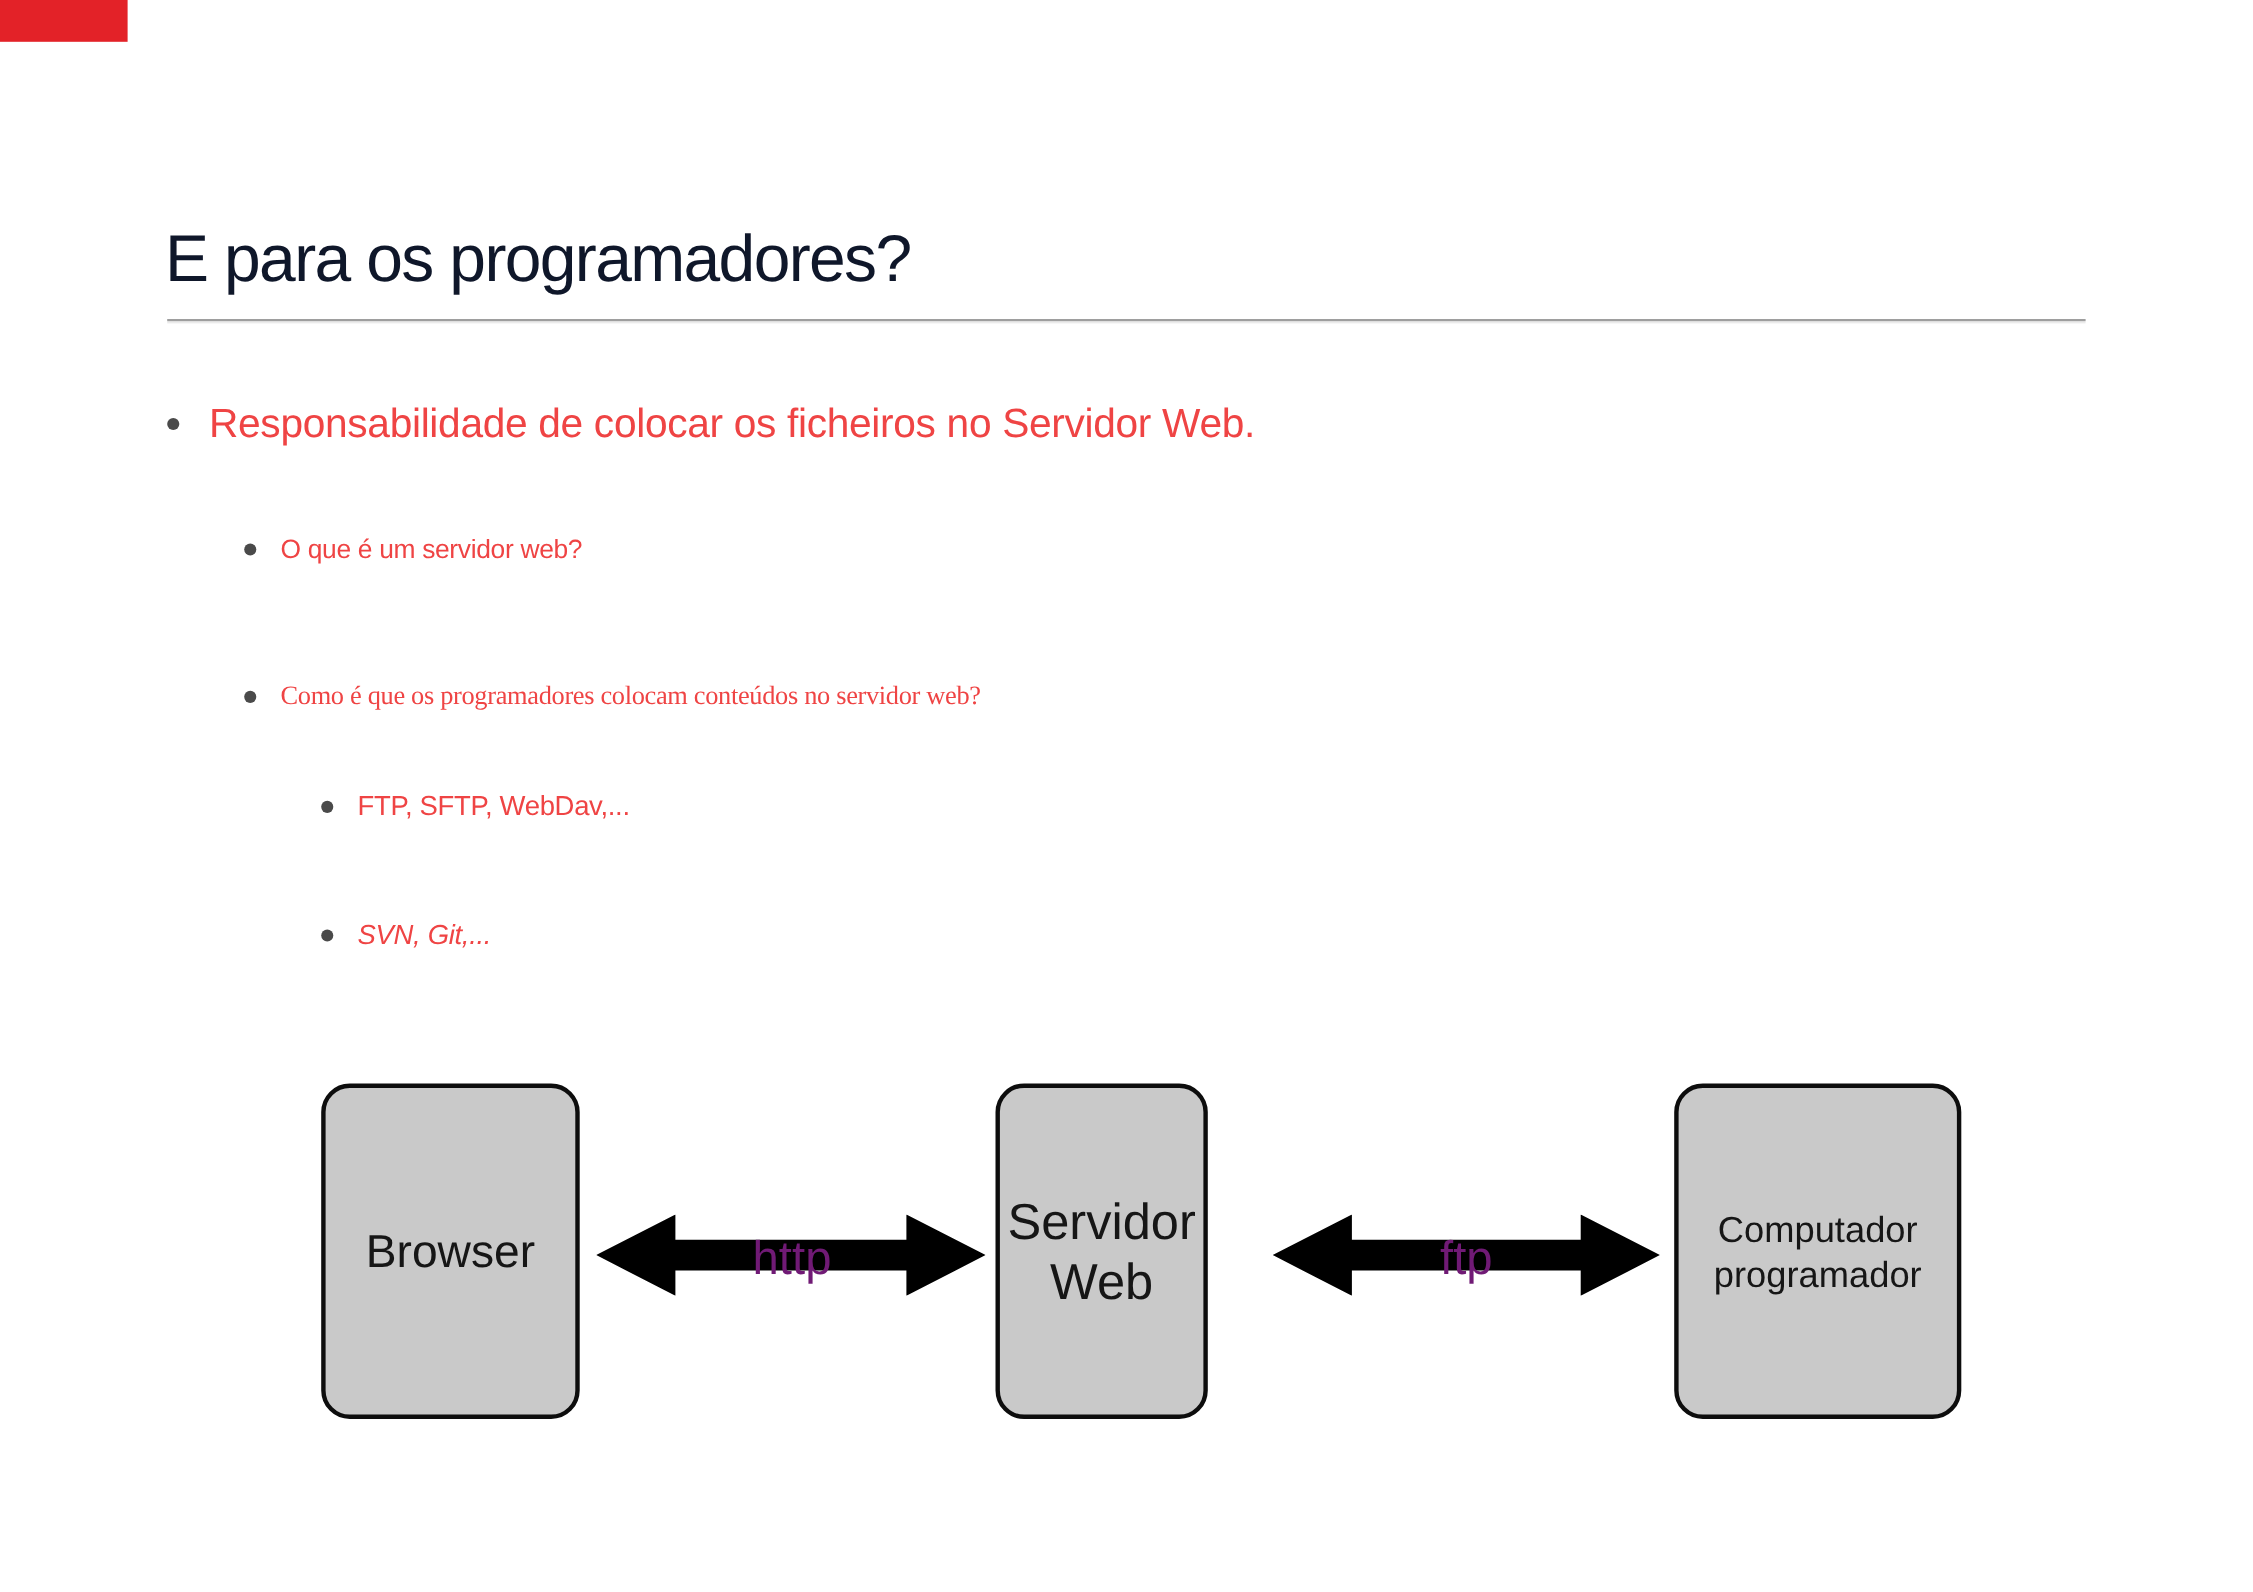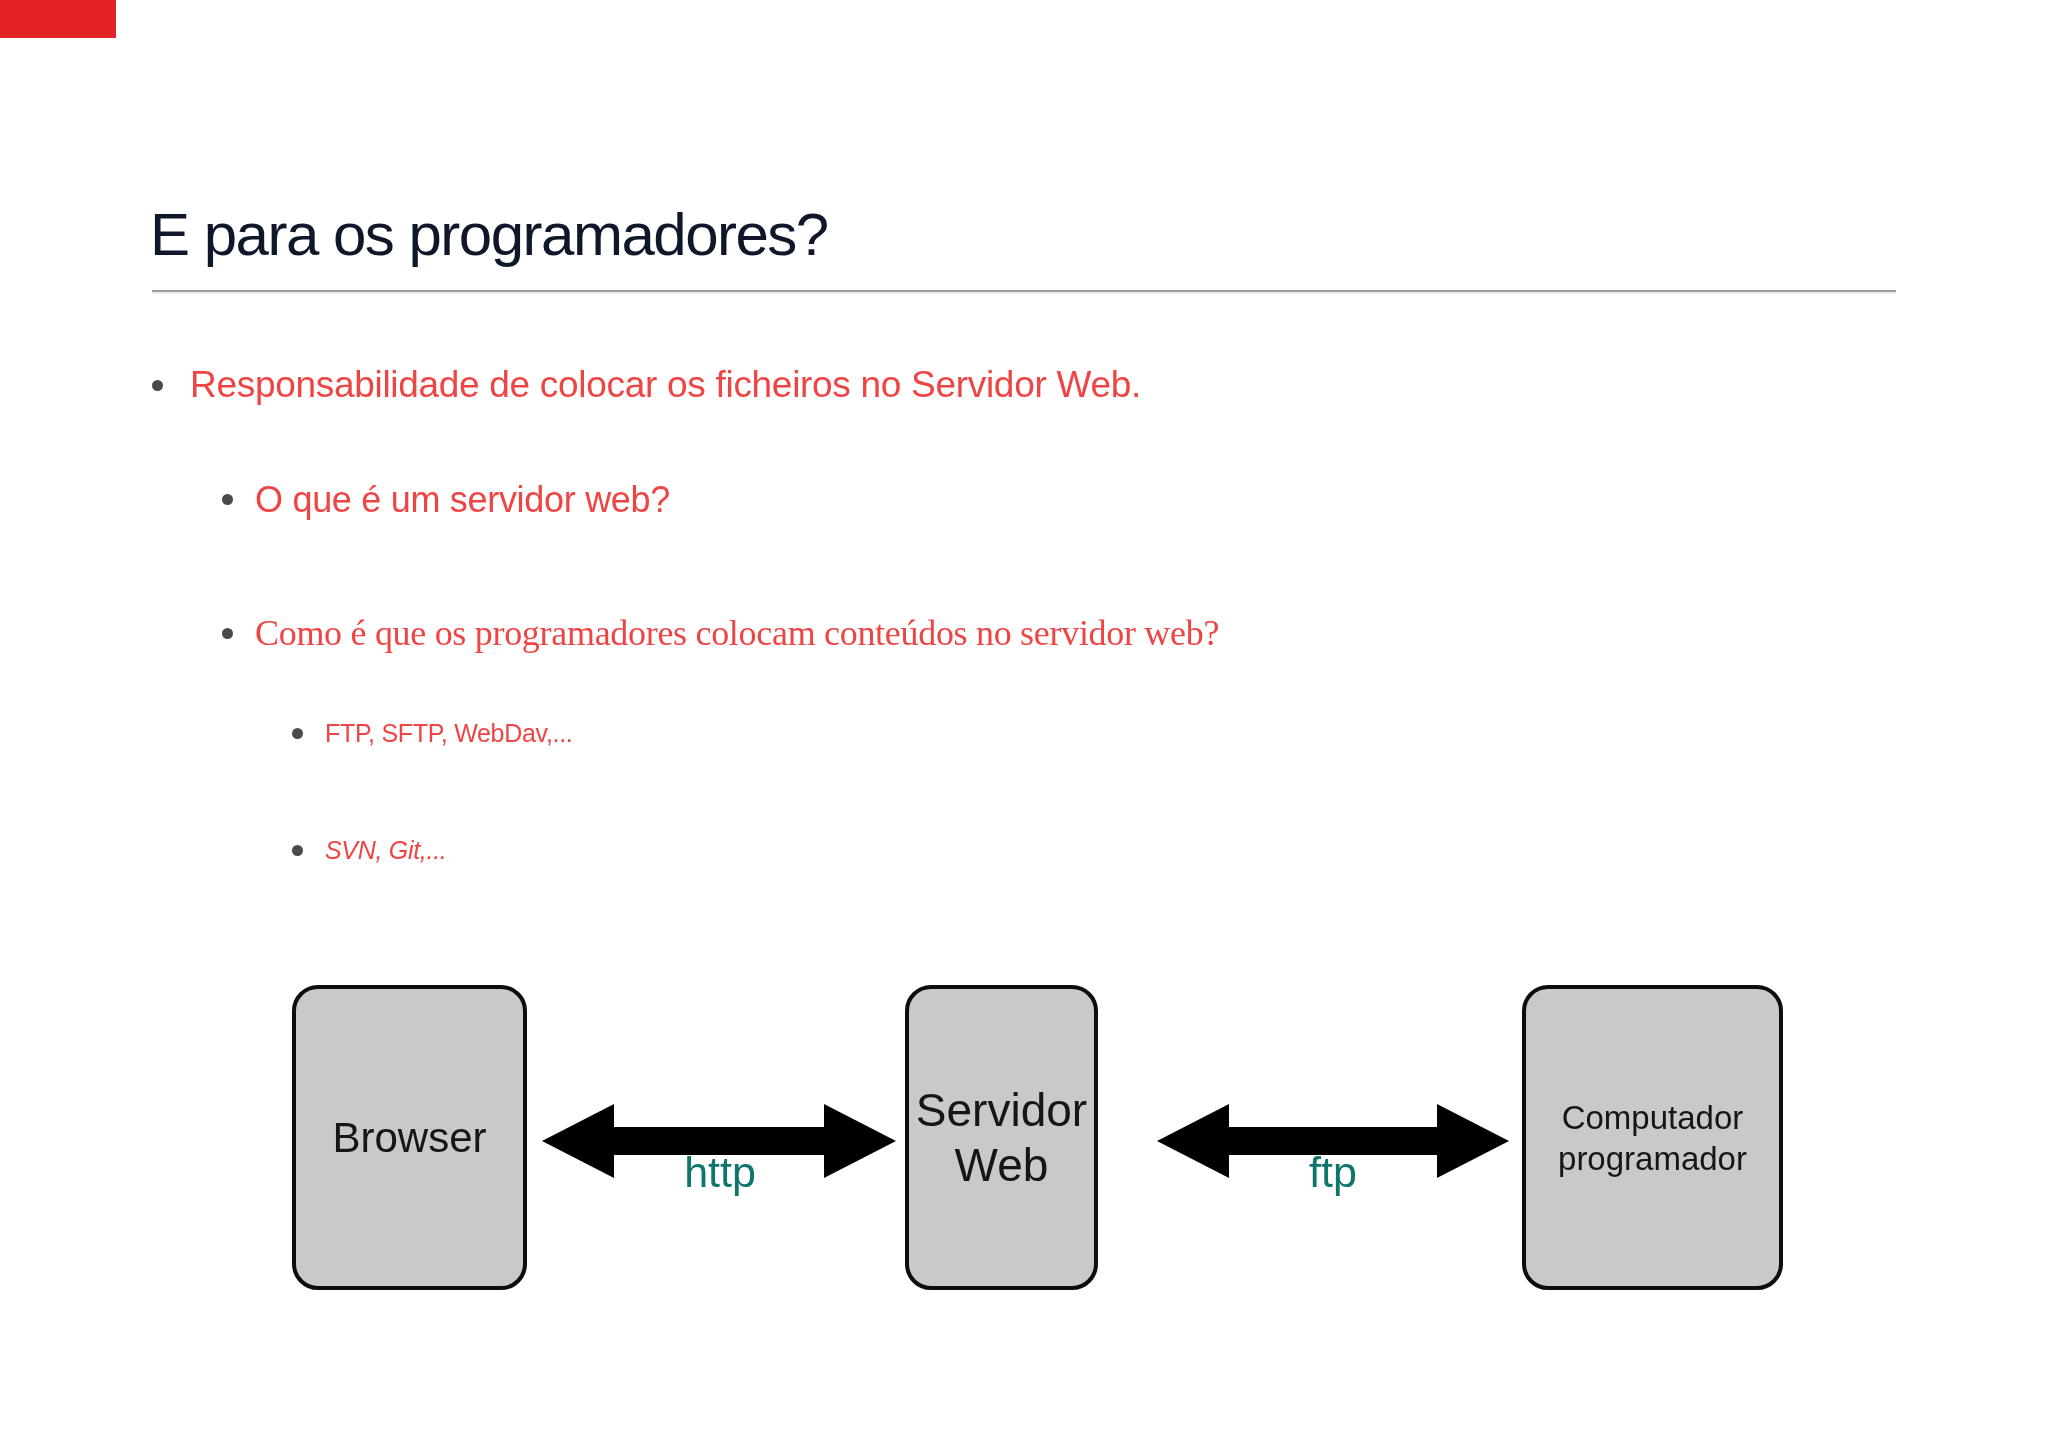--- a/index.html
+++ b/index.html
@@ -48,21 +48,21 @@
   }
   .bullet-dot {
     display: inline-block;
     width: 11px; height: 11px;
     border-radius: 50%;
     background: #4a4a4a;
     flex: 0 0 auto;
   }
   .lvl1 { font-size: 37px; line-height: 44px; }
   .lvl1 .bullet-dot { margin-right: 27px; }
-  .lvl2 { font-size: 36px; line-height: 43px; }
+  .lvl2 { font-size: 24px; line-height: 43px; }
   .lvl2 .bullet-dot { margin-right: 22px; }
   .lvl3 { font-size: 25px; line-height: 42px; }
   .lvl3 .bullet-dot { margin-right: 22px; }
 
   .b1  { left: 152px; top: 363px; }
   .b2a { left: 222px; top: 478px; }
   .b2b { left: 222px; top: 612px; font-family: Liberation Serif, serif; }
   .b3a { left: 292px; top: 712px; }
   .b3b { left: 292px; top: 829px; font-style: italic; }
 
@@ -86,25 +86,25 @@
   .box-servidor  { left: 905px;  width: 193px; font-size: 46px; line-height: 55px; align-items: center; }
   .box-computador{ left: 1522px; width: 261px; font-size: 33px; line-height: 41px; }
 
   .arrow { position: absolute; top: 1104px; }
   .arrow svg { display: block; }
   .arrow-http { left: 542px; }
   .arrow-ftp  { left: 1157px; }
 
   .link-label {
     position: absolute;
-    top: 1148px;
+    top: 1120px;
     width: 140px;
     text-align: center;
     font-size: 43px;
-    color: #0f766e;
+    color: #701a75;
   }
   .label-http { left: 650px; }
   .label-ftp  { left: 1263px; }
 </style>
 </head>
 <body>
 
 <div class="corner-mark" style="background: rgb(227, 34, 40);"></div>
 
 <h1 class="slide-title">E para os programadores?</h1>

